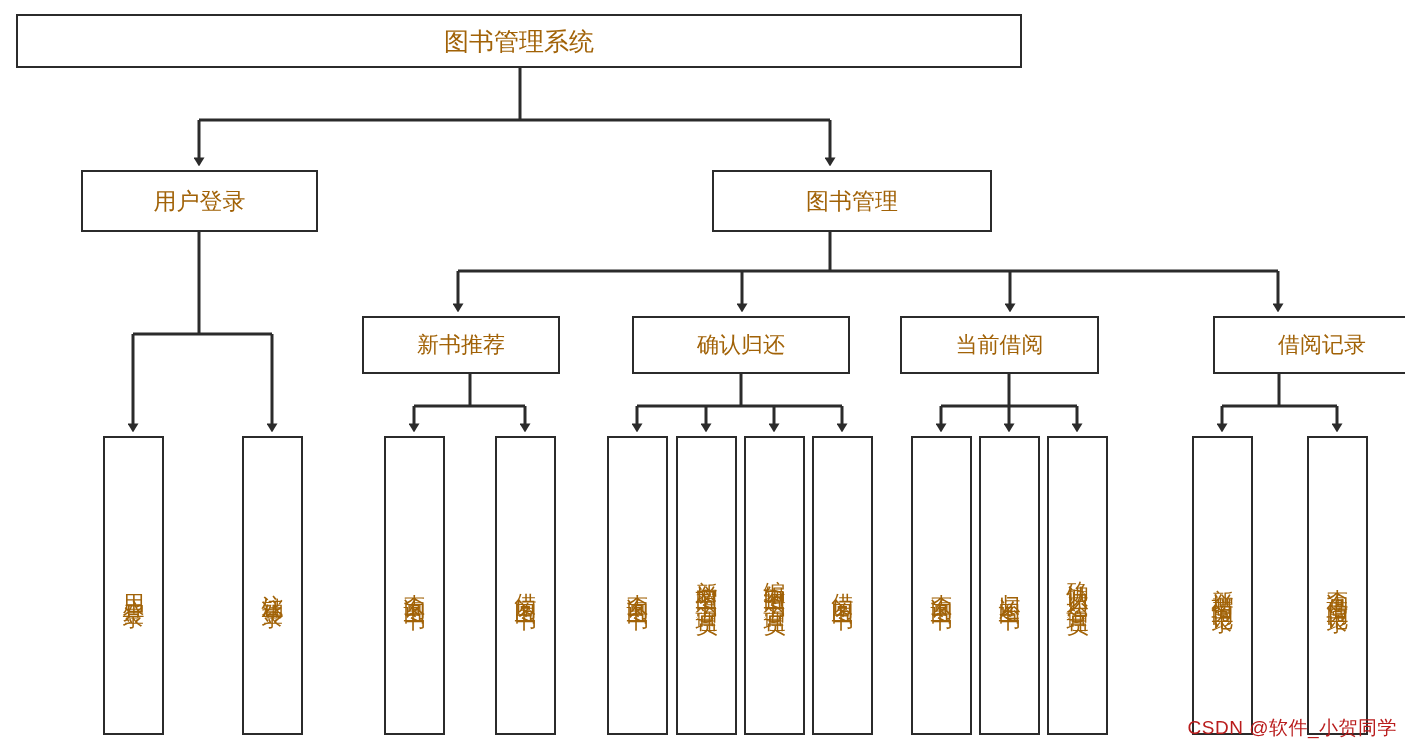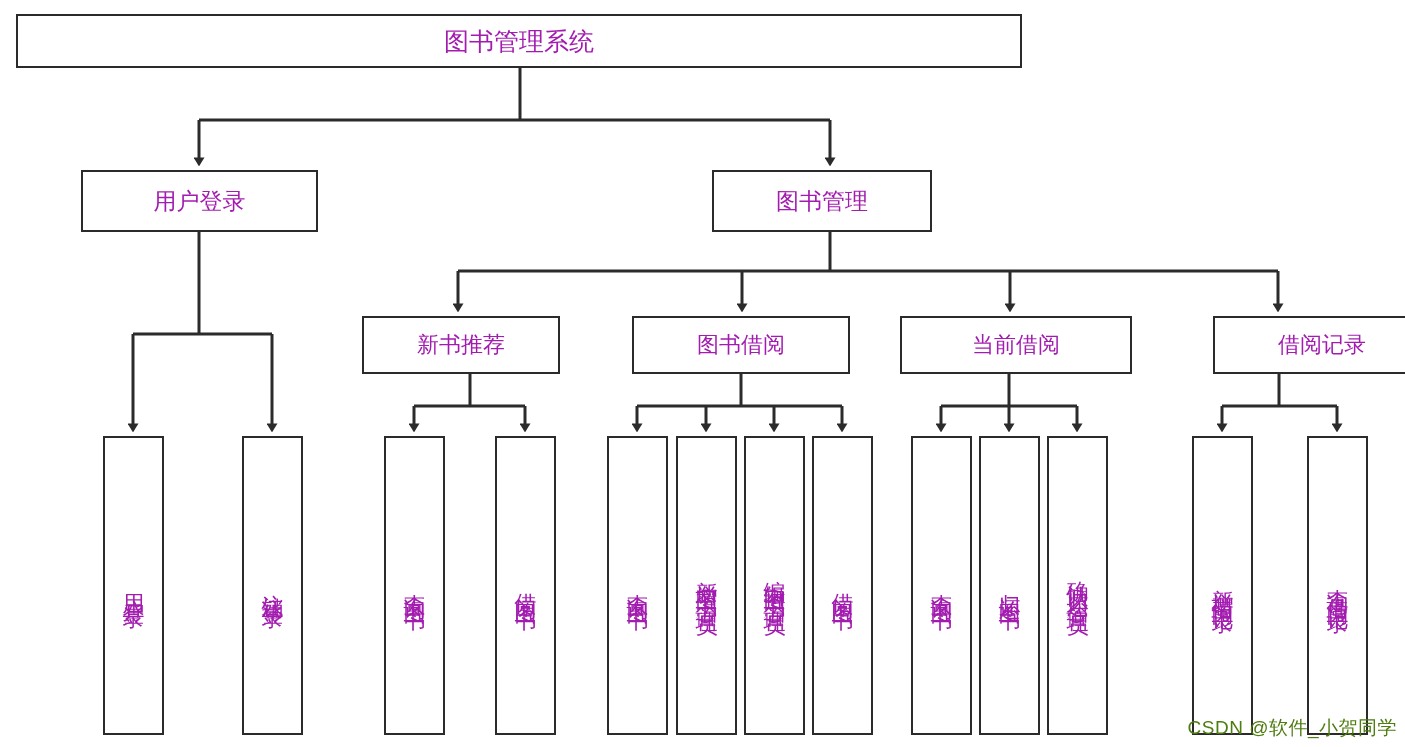--- a/index.html
+++ b/index.html
@@ -26,21 +26,21 @@
     pointer-events: none;
   }
   .node {
     position: absolute;
     box-sizing: border-box;
     border: 2.5px solid #2b2b2b;
     background: #ffffff;
     display: flex;
     align-items: center;
     justify-content: center;
-    color: #a21caf;
+    color: #a16207;
     z-index: 2;
   }
   .node-root {
     font-size: 25px;
   }
   .node-l2 {
     font-size: 23px;
   }
   .node-l3 {
     font-size: 22px;
@@ -57,21 +57,21 @@
   }
   .hlabel {
     line-height: 1;
     white-space: nowrap;
   }
   .watermark {
     position: absolute;
     right: 8px;
     bottom: 6px;
     font-size: 19px;
-    color: #4d7c0f;
+    color: #b91c1c;
     letter-spacing: 0.5px;
     z-index: 5;
     white-space: nowrap;
   }
 </style>
 </head>
 <body>
 
 <div id="canvas">
 
@@ -126,31 +126,31 @@
     </g>
   </svg>
 
   <div class="node node-root" style="left:16px; top:14px; width:1006px; height:54px;">
     <span class="hlabel">图书管理系统</span>
   </div>
 
   <div class="node node-l2" style="left:81px; top:170px; width:237px; height:62px;">
     <span class="hlabel">用户登录</span>
   </div>
-  <div class="node node-l2" style="left:712px; top:170px; width:220px; height:62px;">
+  <div class="node node-l2" style="left:712px; top:170px; width:280px; height:62px;">
     <span class="hlabel">图书管理</span>
   </div>
 
   <div class="node node-l3" style="left:362px; top:316px; width:198px; height:58px;">
     <span class="hlabel">新书推荐</span>
   </div>
   <div class="node node-l3" style="left:632px; top:316px; width:218px; height:58px;">
-    <span class="hlabel">图书借阅</span>
-  </div>
-  <div class="node node-l3" style="left:900px; top:316px; width:232px; height:58px;">
+    <span class="hlabel">确认归还</span>
+  </div>
+  <div class="node node-l3" style="left:900px; top:316px; width:199px; height:58px;">
     <span class="hlabel">当前借阅</span>
   </div>
   <div class="node node-l3" style="left:1170px; top:316px; width:218px; height:58px;margin-left:43px;">
     <span class="hlabel">借阅记录</span>
   </div>
 
   <div class="node node-leaf" style="left:103px; top:436px; width:61px; height:299px;">
     <span class="vlabel">用户登录</span>
   </div>
   <div class="node node-leaf" style="left:242px; top:436px; width:61px; height:299px;">

